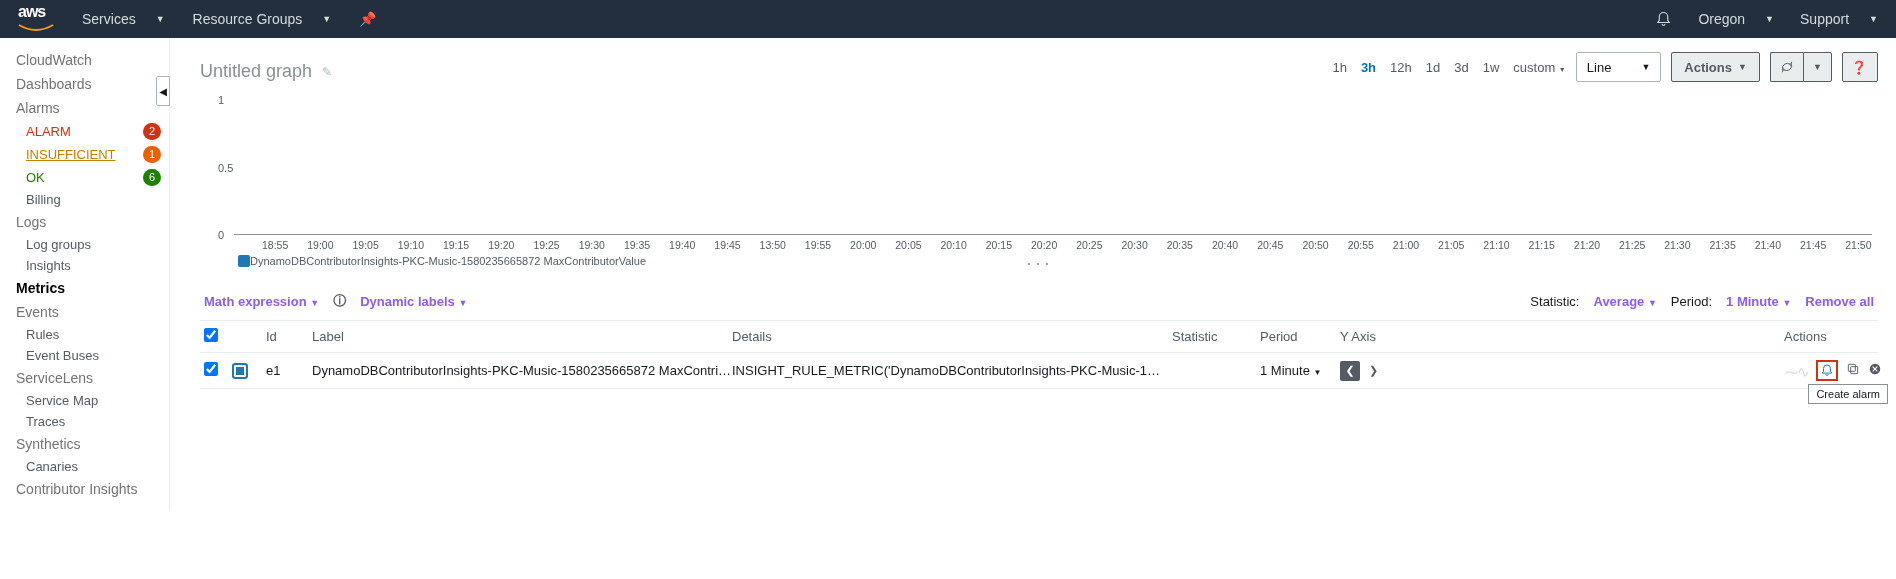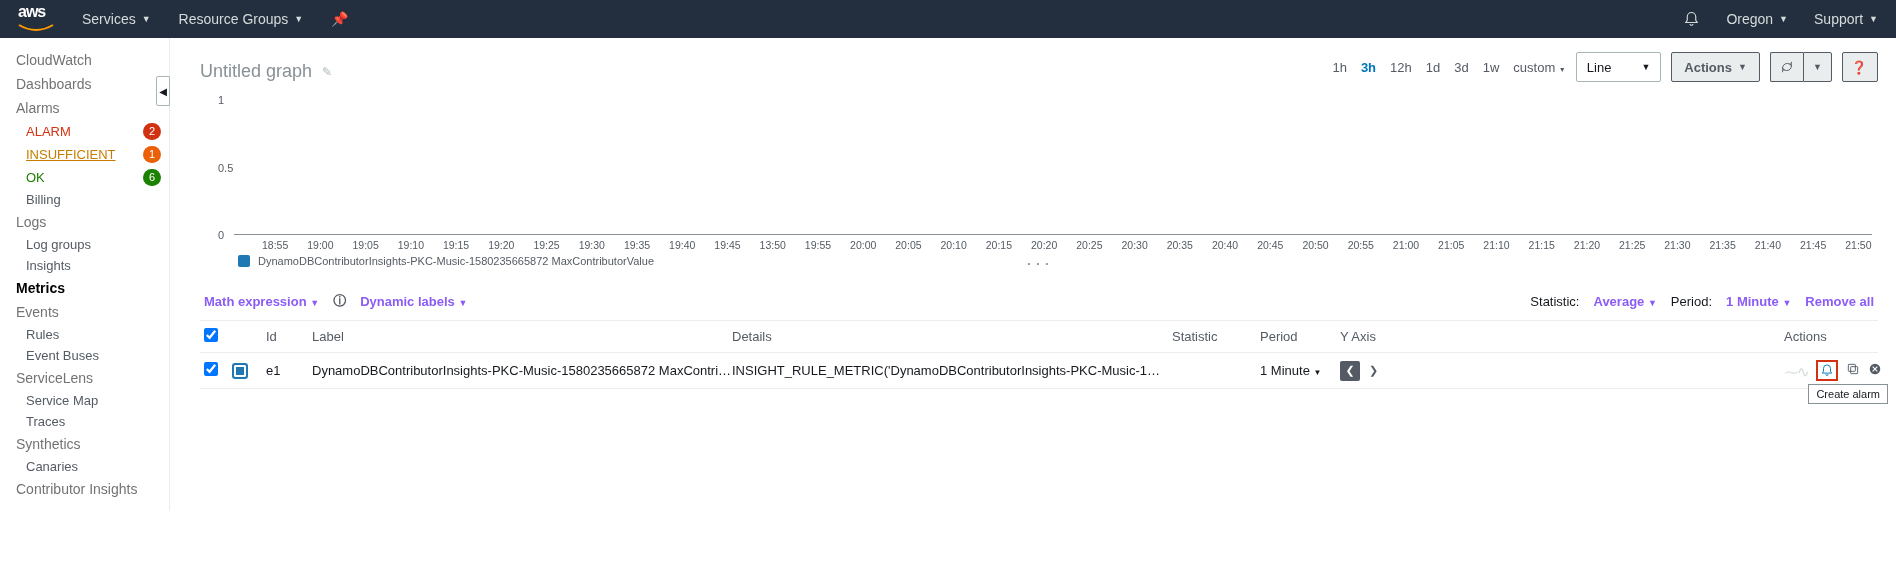--- a/index.html
+++ b/index.html
@@ -1,19 +1,19 @@
 <!DOCTYPE html>
 <html><head>
 <meta charset="utf-8">
 <style>
 * { box-sizing: border-box; margin: 0; padding: 0; }
 body { font-family: "Amazon Ember", "Helvetica Neue", Arial, sans-serif; font-size: 13px; color: #16191f; background: #fff; }
 .topbar { background: #232f3e; color: #fff; height: 38px; display: flex; align-items: center; padding: 0 18px; }
 .logo { font-weight: bold; font-size: 16px; letter-spacing: -1px; }
-.topbar-item { margin-left: 28px; color: #d5dbdb; cursor: pointer; font-size: 14px; display: flex; align-items: center; gap: 6px;}
+.topbar-item { margin-left: 28px; color: #d5dbdb; cursor: pointer; font-size: 14px; display: flex; align-items: center; gap: 20px;}
 .topbar-right { margin-left: auto; display: flex; align-items: center; gap: 26px;}
 .caret { font-size: 9px; }
 .main { display: flex; }
 .sidebar { width: 170px; padding: 10px 0 10px 12px; position: relative; border-right: 1px solid #eaeded; }
 .side-item { padding: 4px 8px 4px 4px; font-size: 14px; color: #737373; cursor: pointer; display: flex; align-items: center; justify-content: space-between;}
 .side-sub { padding: 3px 8px 3px 14px; font-size: 13px; color: #545b64; cursor: pointer; display: flex; align-items: center; justify-content: space-between;}
 .side-item.bold, .side-sub.bold { font-weight: 700; color: #000;}
 .alarm-red { color: #d13212; }
 .alarm-orange { color: #c77d00; text-decoration: underline; }
 .alarm-green { color: #1d8102; }
@@ -34,21 +34,21 @@
 .btn { border: 1px solid #545b64; background: #eaeded; height: 30px; padding: 0 12px; display: flex; align-items: center; gap: 6px; border-radius: 2px; cursor: pointer; font-size: 13px; font-weight: 700; color: #545b64;}
 .btn.icon-only { padding: 0 9px; font-weight: normal;}
 .btn-group { display: flex; }
 .btn-group .btn:first-child { border-radius: 2px 0 0 2px; border-right: none;}
 .btn-group .btn:last-child { border-radius: 0 2px 2px 0;}
 .chart-area { height: 165px; position: relative; padding: 12px 6px 0 28px; border-bottom: 1px solid transparent;}
 .chart-body { position: relative; height: 135px; margin-left: 6px;}
 .chart-axis-line { position: absolute; left: 0; right: 0; bottom: 0; height: 1px; background: #879196;}
 .ytick-label { position: absolute; font-size: 11px; color: #545b64; left: -16px; transform: translateY(-50%);}
 .xtick-row { display: flex; justify-content: space-between; margin-left: 34px; margin-top: 4px; font-size: 10.5px; color: #545b64;}
-.legend-row { display: flex; align-items: center; gap: 8px; margin-left: 10px; margin-top: 4px; font-size: 11px; color: #545b64;}
+.legend-row { display: flex; align-items: center; gap: 0; margin-left: 10px; margin-top: 4px; font-size: 11px; color: #545b64;}
 .legend-swatch { width: 12px; height: 12px; background: #1f77b4; border-radius: 2px;}
 .drag-handle { text-align: center; color: #879196; padding: 6px 0 10px; letter-spacing: 2px; cursor: row-resize; font-size: 8px;}
 .tabs-row { display: flex; border-bottom: 1px solid #aab7b8; }
 .tab { padding: 8px 18px; border: 1px solid #aab7b8; border-bottom: none; background: #eaeded; color: #545b64; cursor: pointer; font-size: 13px; margin-right: 4px; border-radius: 2px 2px 0 0; position: relative; top: 1px;}
 .tab.active { background: #fff; font-weight: 700; color: #16191f; border-top: 2px solid #eb5f07; border-bottom: 1px solid #fff;}
 .subtoolbar { display: flex; align-items: center; padding: 14px 4px 10px; gap: 14px;}
 .link { color: #8b5cf6; cursor: pointer; }
 .link.strong { font-weight: 700; }
 .spacer { flex: 1; }
 .darklabel { color: #16191f; }

